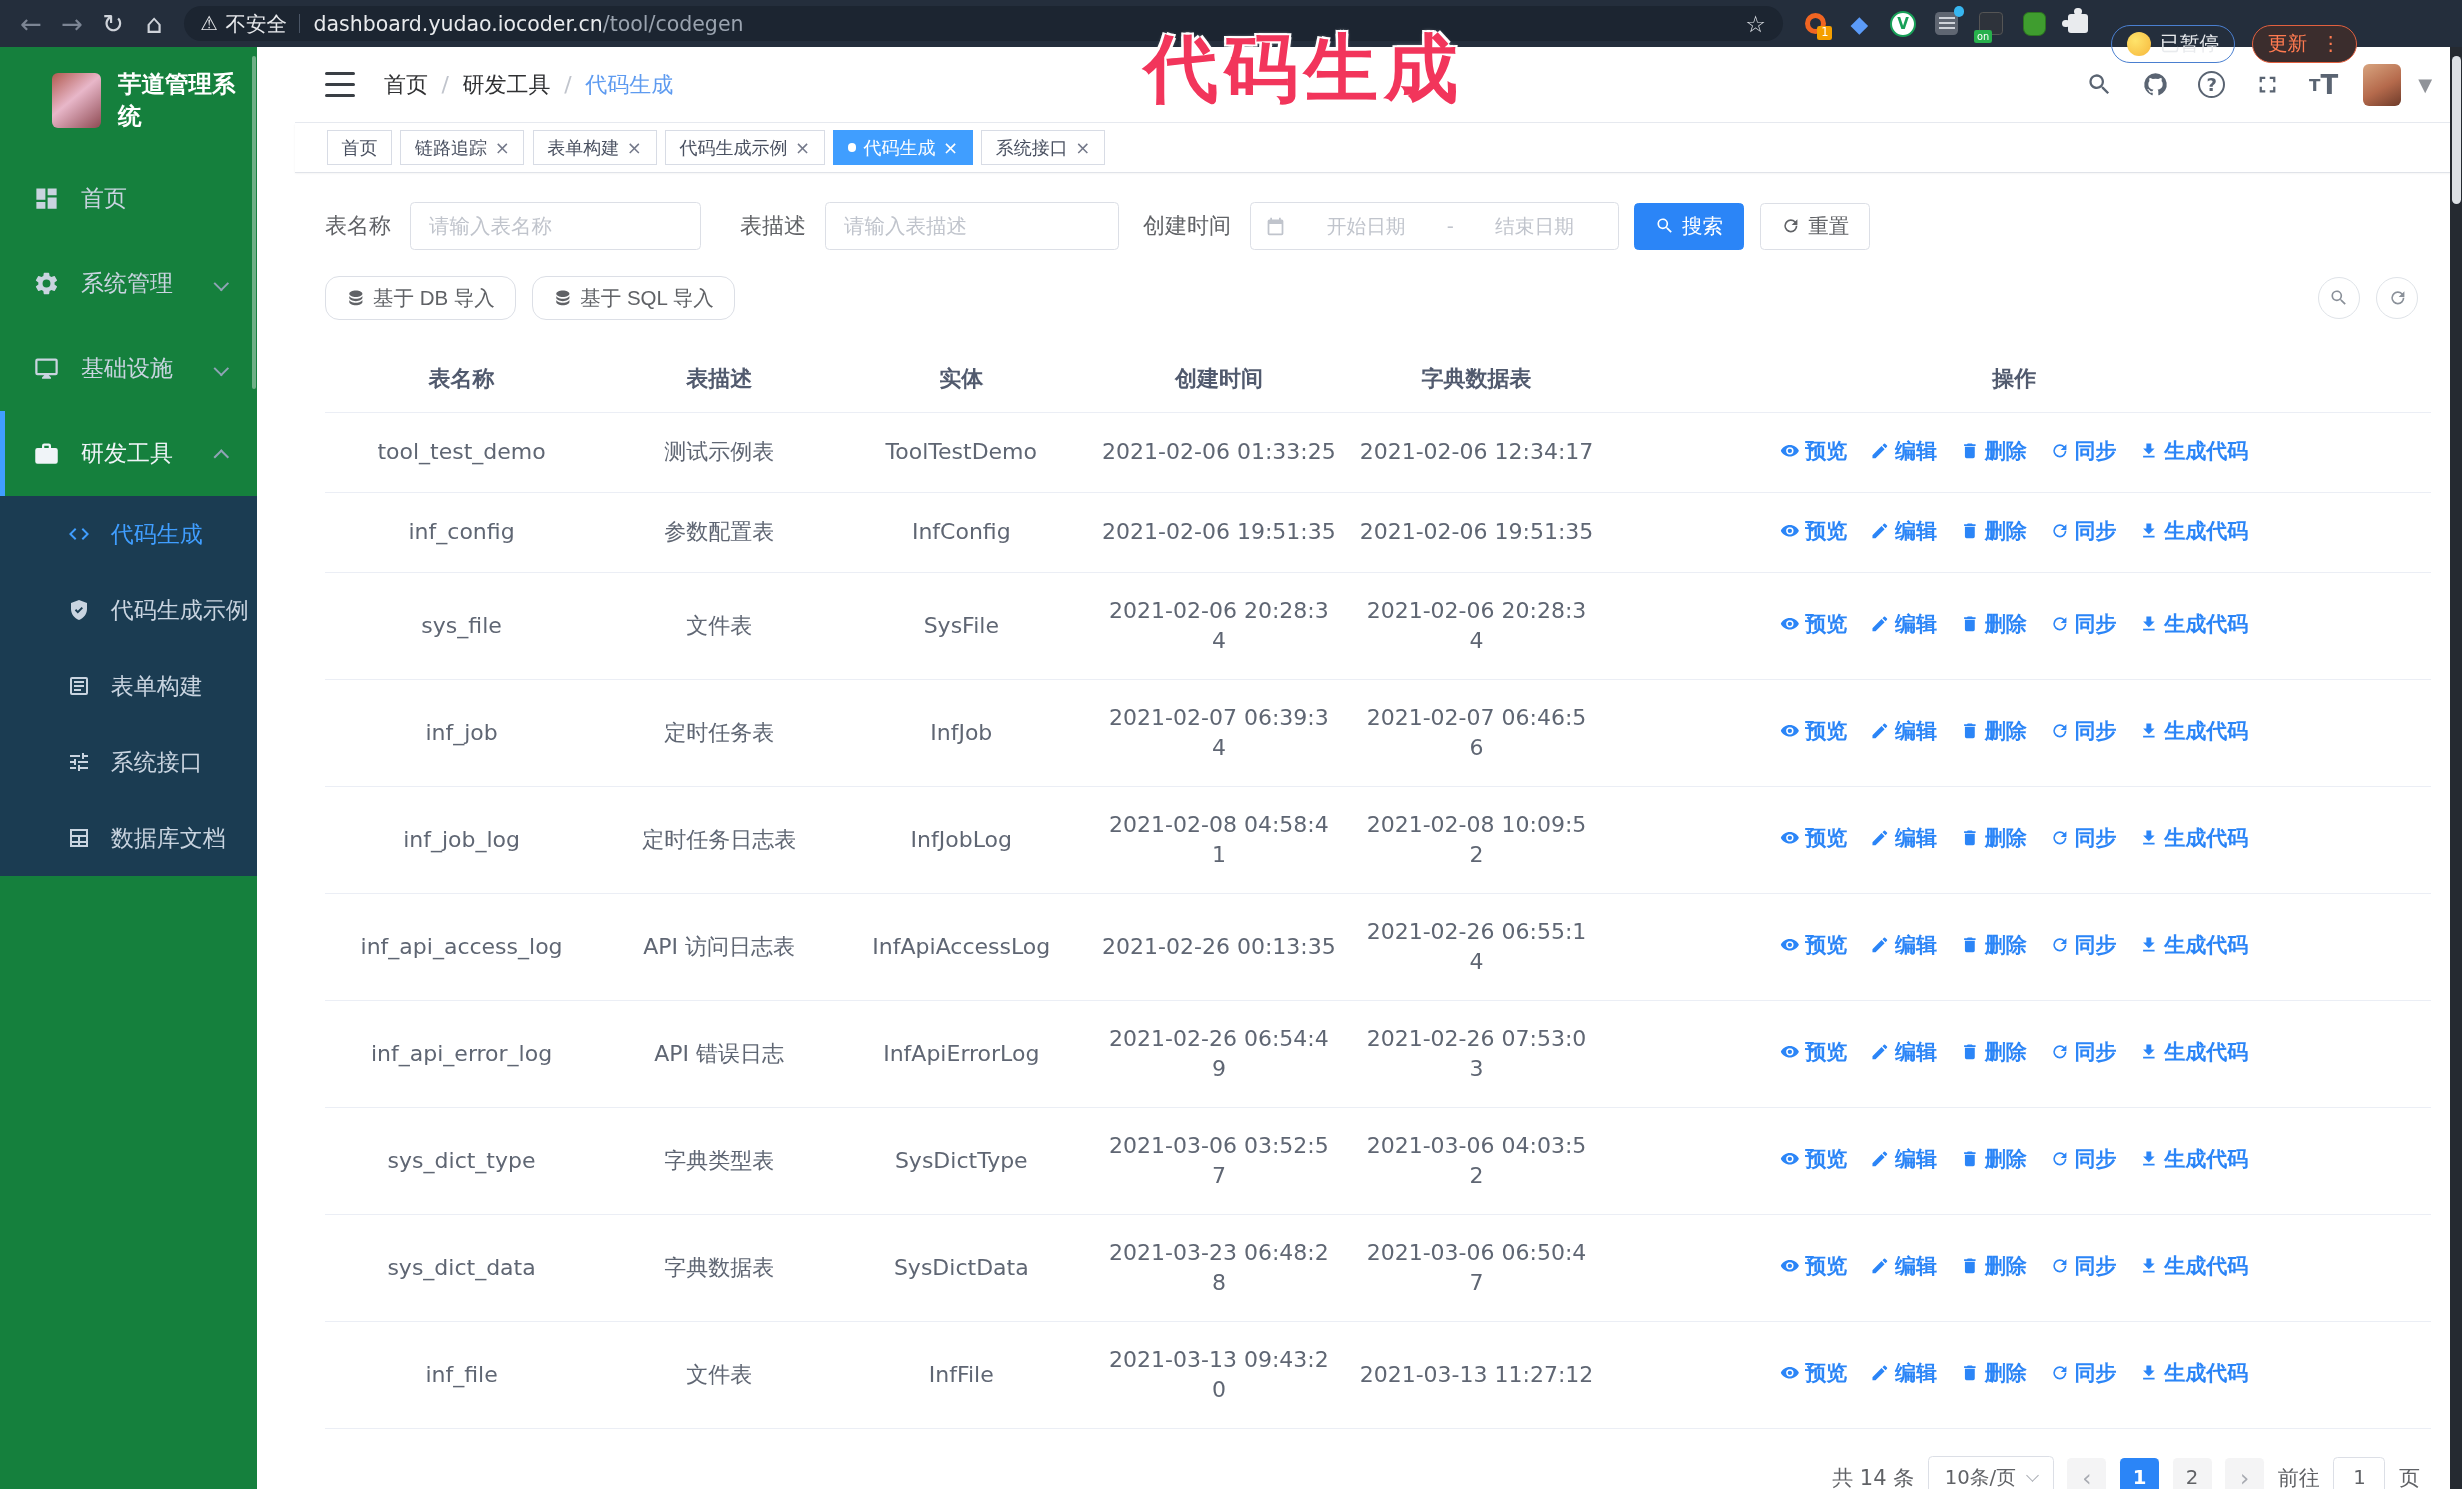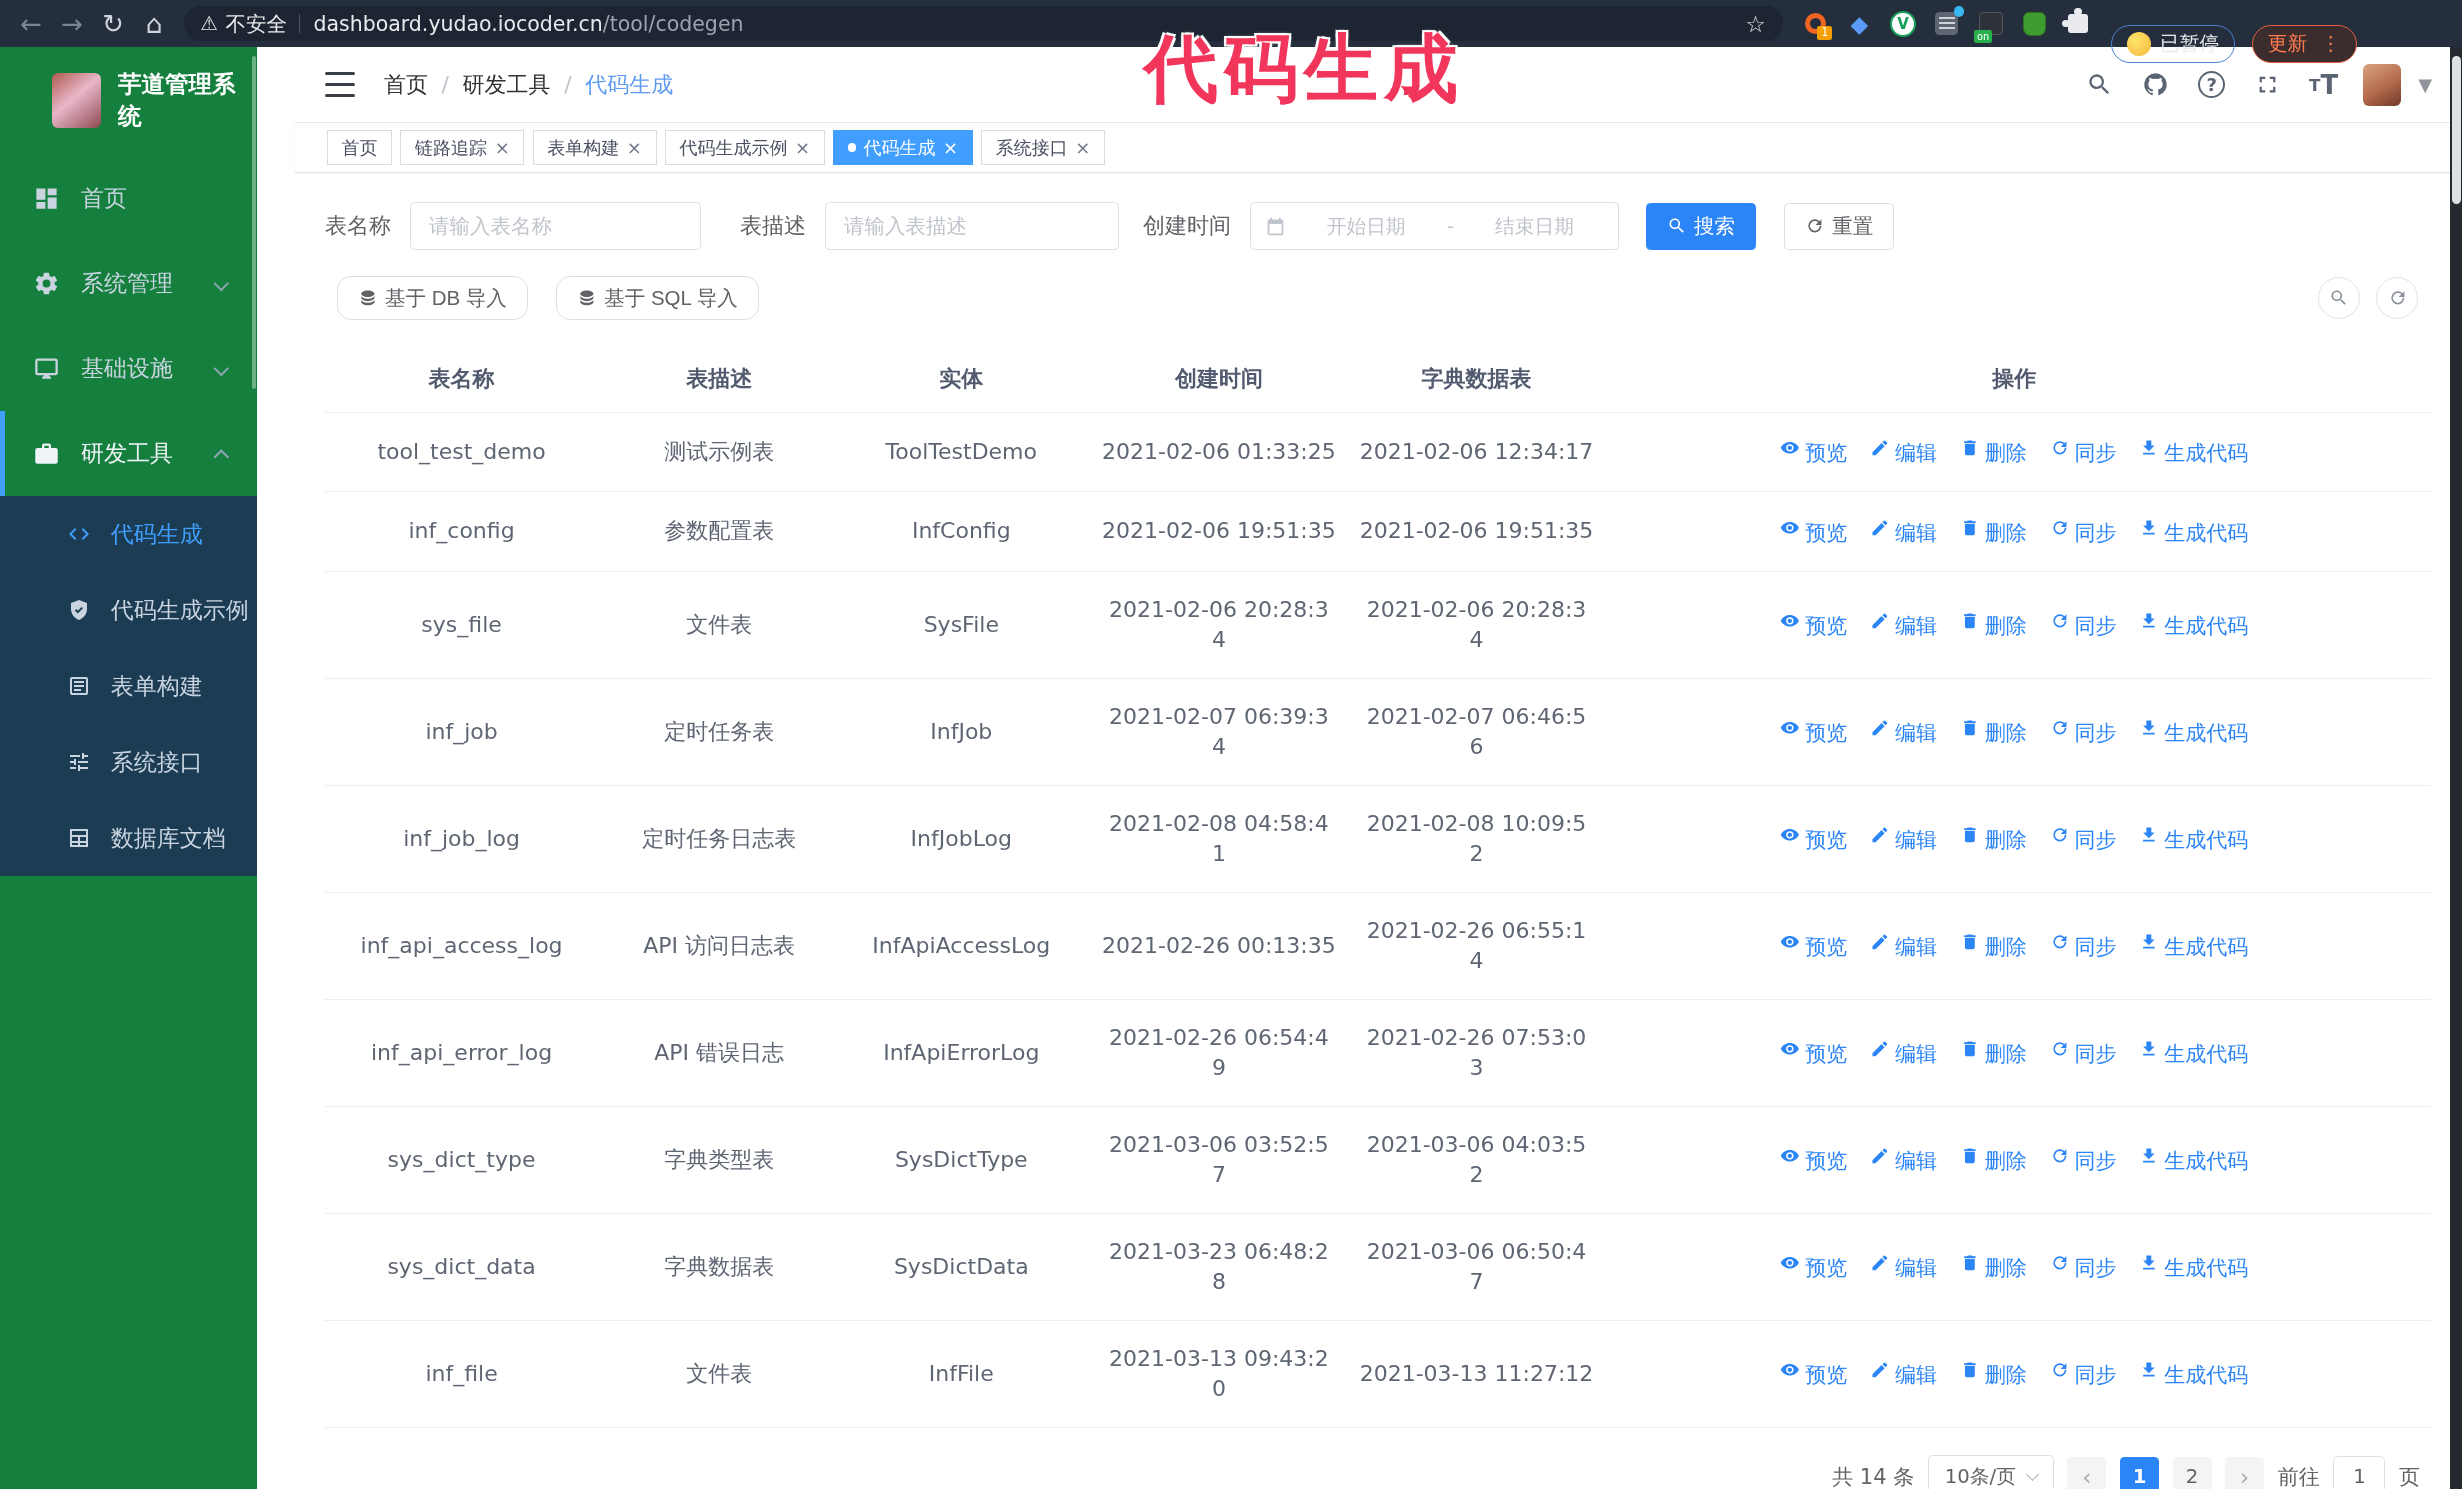--- a/index.html
+++ b/index.html
@@ -104,38 +104,38 @@
     color:#606266; font-family:inherit; background:#fff; }
   .tinput::placeholder { color:#c0c4cc; }
   .in-name { width:291px; margin-right:39px; }
   .in-desc { width:294px; margin-right:24px; }
   .daterange { width:369px; height:48px; border:0.8px solid #dcdfe6; border-radius:4.5px; display:flex;
     align-items:center; padding:0 13.6px; gap:10.6px; margin-right:15px; }
   .daterange svg { width:21px; height:21px; fill:#c0c4cc; flex:0 0 auto; }
   .daterange .ph { color:#c0c4cc; font-size:19.7px; flex:1; text-align:center; }
   .daterange .rsep { color:#c0c4cc; font-size:19.7px; }
   .btn { height:47px; display:inline-flex; align-items:center; justify-content:center; gap:7.6px;
-    border-radius:4.5px; font-size:20.5px; padding:0 19.7px; border:0.8px solid #dcdfe6; background:#fff; color:#606266;margin-left:12px; }
+    border-radius:4.5px; font-size:20.5px; padding:0 19.7px; border:0.8px solid #dcdfe6; background:#fff; color:#606266; }
   .btn svg { width:19.7px; height:19.7px; fill:currentColor; }
   .btn.primary { background:#2b85f7; border-color:#2b85f7; color:#fff; margin-right:16.7px; }
   .toolbar { margin-top:26px; display:flex; align-items:center; }
   .toolbar .btn { margin-right:16.7px; height:44px; border-radius:14px; }
   .circle-btns { margin-left:auto; display:flex; gap:16.7px; margin-right:13.6px; }
   .cbtn { width:42px; height:42px; border-radius:50%; border:0.8px solid #dfe3e8; display:flex; align-items:center;
     justify-content:center; color:#8a9099; background:#fff; }
   .cbtn svg { width:19.7px; height:19.7px; fill:currentColor; }
 
   
   table.grid { margin-top:23px; width:2106px; border-collapse:collapse; table-layout:fixed; }
   .grid th { font-size:22px; color:#515a6e; font-weight:600; padding:21px 0 18px; text-align:center;
     border-bottom:0.8px solid #ebeef5; }
   .grid td { font-size:22px; color:#5f6673; text-align:center; padding:23px 0; border-bottom:0.8px solid #ebeef5;
     vertical-align:middle; line-height:30px; }
   .grid td.ops { white-space:nowrap; }
-  a.op { color:#2b85f7; text-decoration:none; margin:0 11.4px; display:inline-flex; gap:5.3px; font-size:21px; }
+  a.op { color:#2b85f7; text-decoration:none; margin:0 11.4px; display:inline-flex; align-items:center; gap:5.3px; font-size:21px;font-weight:bold; }
   a.op .ic { width:19.7px; height:19.7px; fill:currentColor; }
 
   
   .pager { display:flex; align-items:center; justify-content:flex-end; gap:13.6px; margin:27px 12px 0 0;
     font-size:21px; color:#606266; }
   .psel { width:126px; height:44px; border:0.8px solid #dcdfe6; border-radius:4.5px; display:flex; align-items:center;
     justify-content:center; gap:12px; color:#606266; font-size:19.7px; }
   .psel .chev { width:9px; height:9px; border-right:1.5px solid #a8abb2; border-bottom:1.5px solid #a8abb2;
     transform:rotate(45deg); margin-top:-4.5px; }
   .pbtn { min-width:39px; height:39px; border-radius:4.5px; background:#f4f4f5; color:#606266; display:flex;

